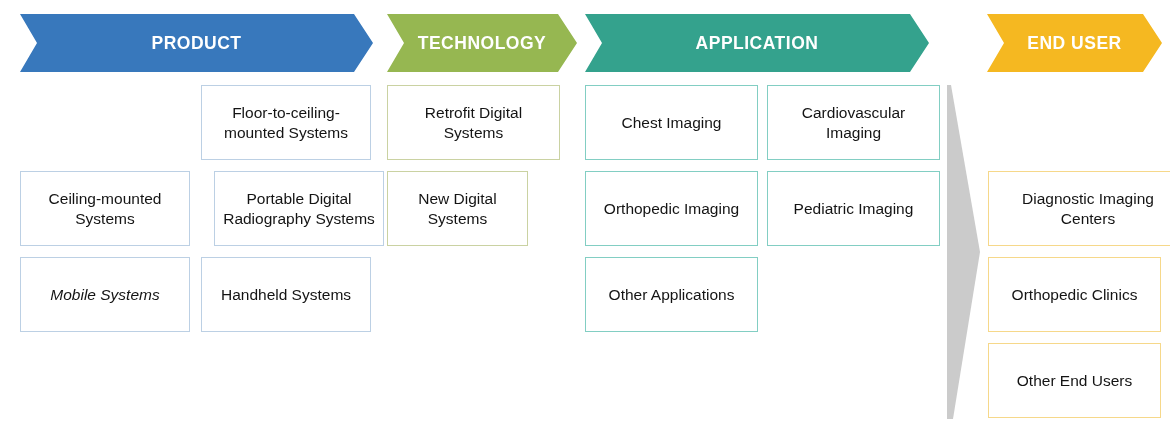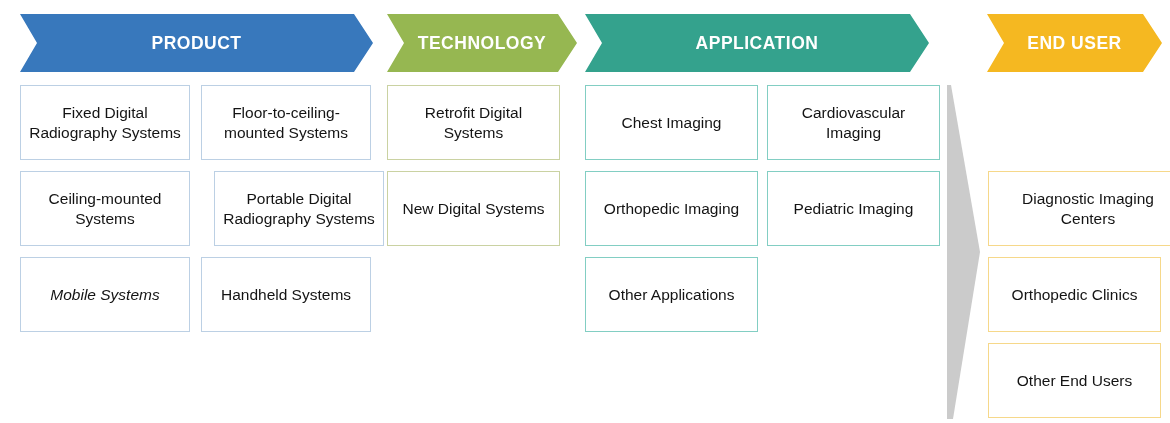--- a/index.html
+++ b/index.html
@@ -38,29 +38,28 @@
   </div>
 
   <div class="hdr hdr-arrow" style="left: 585px; width: 344px; background: rgb(52, 162, 141);">
     <span>APPLICATION</span>
   </div>
 
   <div class="hdr hdr-arrow" style="left: 987px; width: 175px; background: rgb(245, 184, 33);">
     <span>END USER</span>
   </div>
 
-  <div class="box" style="left: 20px; top: 85px; width: 170px; border-color: rgb(188, 208, 228);">Fixed Digital Radiography Systems</div>
   <div class="box" style="left: 201px; top: 85px; width: 170px; border-color: rgb(188, 208, 228);">Floor-to-ceiling-mounted Systems</div>
   <div class="box" style="left: 20px; top: 171px; width: 170px; border-color: rgb(188, 208, 228);">Ceiling-mounted Systems</div>
   <div class="box" style="left: 214px; top: 171px; width: 170px; border-color: rgb(188, 208, 228);">Portable Digital Radiography Systems</div>
   <div class="box" style="left: 20px; top: 257px; width: 170px; border-color: rgb(188, 208, 228); font-style: italic;">Mobile Systems</div>
   <div class="box" style="left: 201px; top: 257px; width: 170px; border-color: rgb(188, 208, 228);">Handheld Systems</div>
 
   <div class="box" style="left: 387px; top: 85px; width: 173px; border-color: rgb(202, 210, 162);">Retrofit Digital Systems</div>
-  <div class="box" style="left: 387px; top: 171px; width: 173px; border-color: rgb(202, 210, 162);">New Digital Systems</div>
+  <div class="box" style="left: 387px; top: 171px; width: 141px; border-color: rgb(202, 210, 162);">New Digital Systems</div>
 
   <div class="box" style="left: 585px; top: 85px; width: 173px; border-color: rgb(130, 206, 195);">Chest Imaging</div>
   <div class="box" style="left: 767px; top: 85px; width: 173px; border-color: rgb(130, 206, 195);">Cardiovascular Imaging</div>
   <div class="box" style="left: 585px; top: 171px; width: 173px; border-color: rgb(130, 206, 195);">Orthopedic Imaging</div>
   <div class="box" style="left: 767px; top: 171px; width: 173px; border-color: rgb(130, 206, 195);">Pediatric Imaging</div>
   <div class="box" style="left: 585px; top: 257px; width: 173px; border-color: rgb(130, 206, 195);">Other Applications</div>
 
   <svg class="flow-arrow" viewBox="0 0 34 334" preserveAspectRatio="none">
     <polygon points="1,0 5,0 34,167 7,334 1,334" style="fill: rgb(203, 203, 203);"></polygon>
   </svg>

